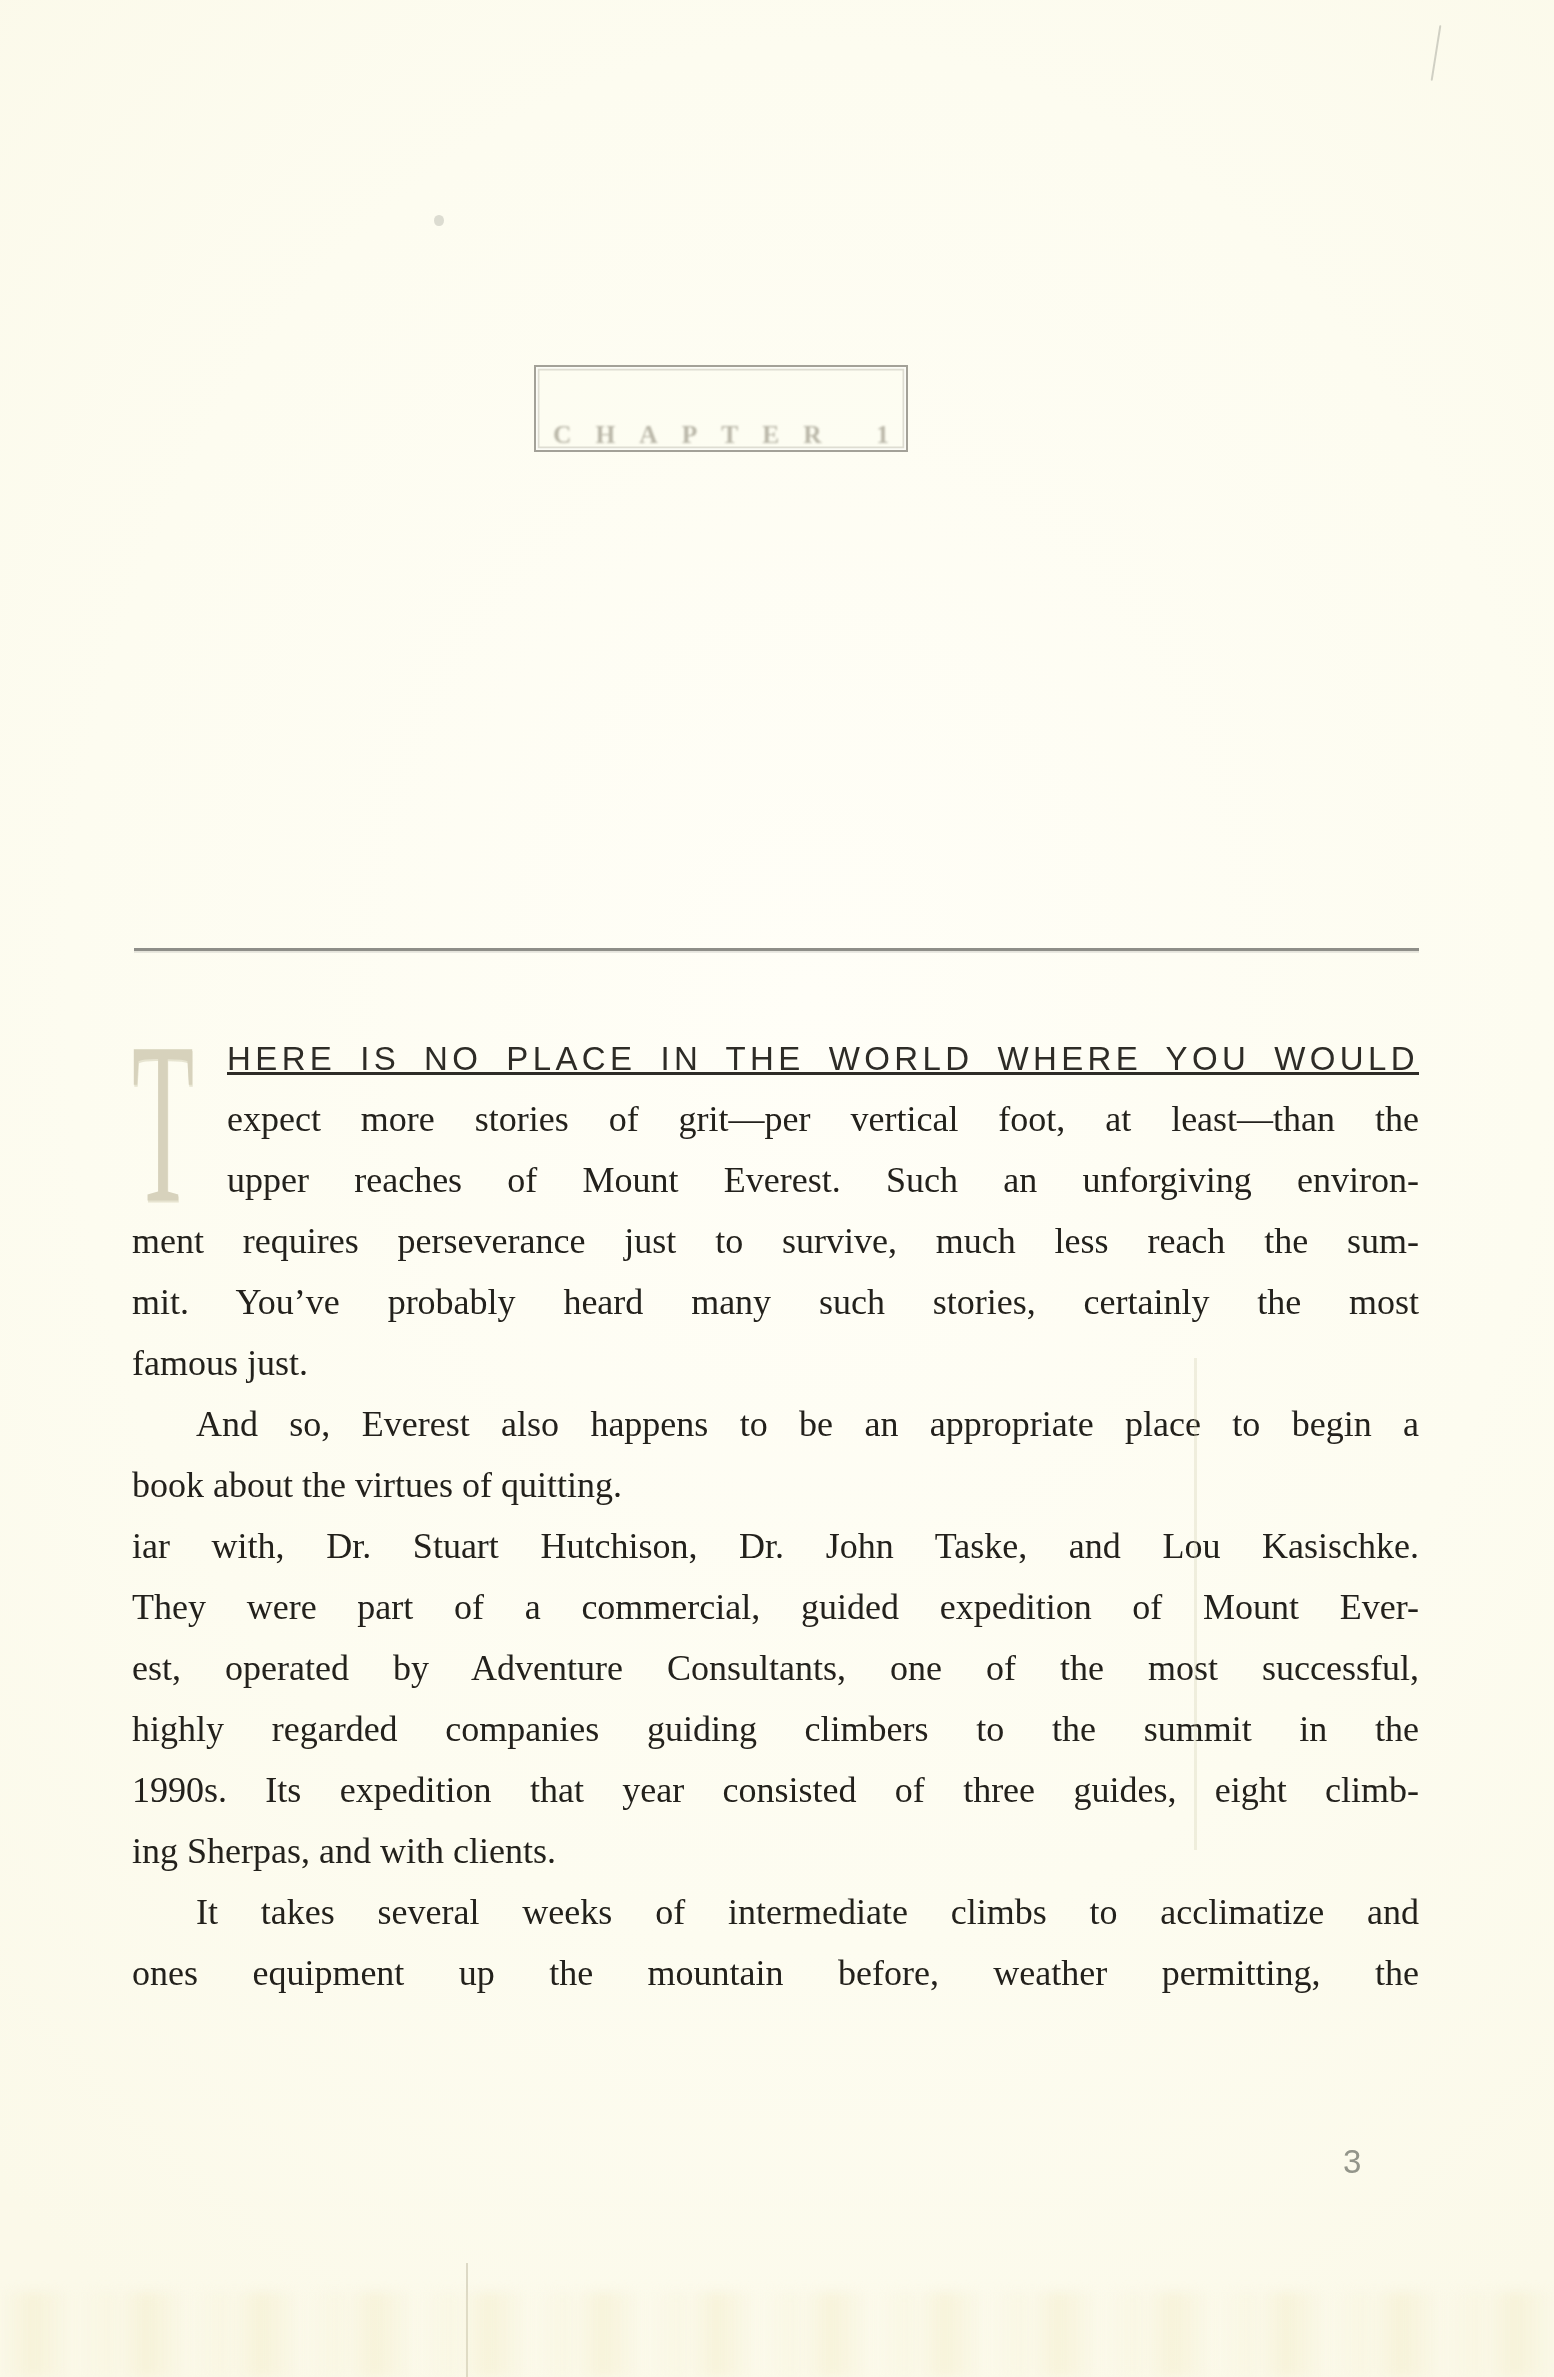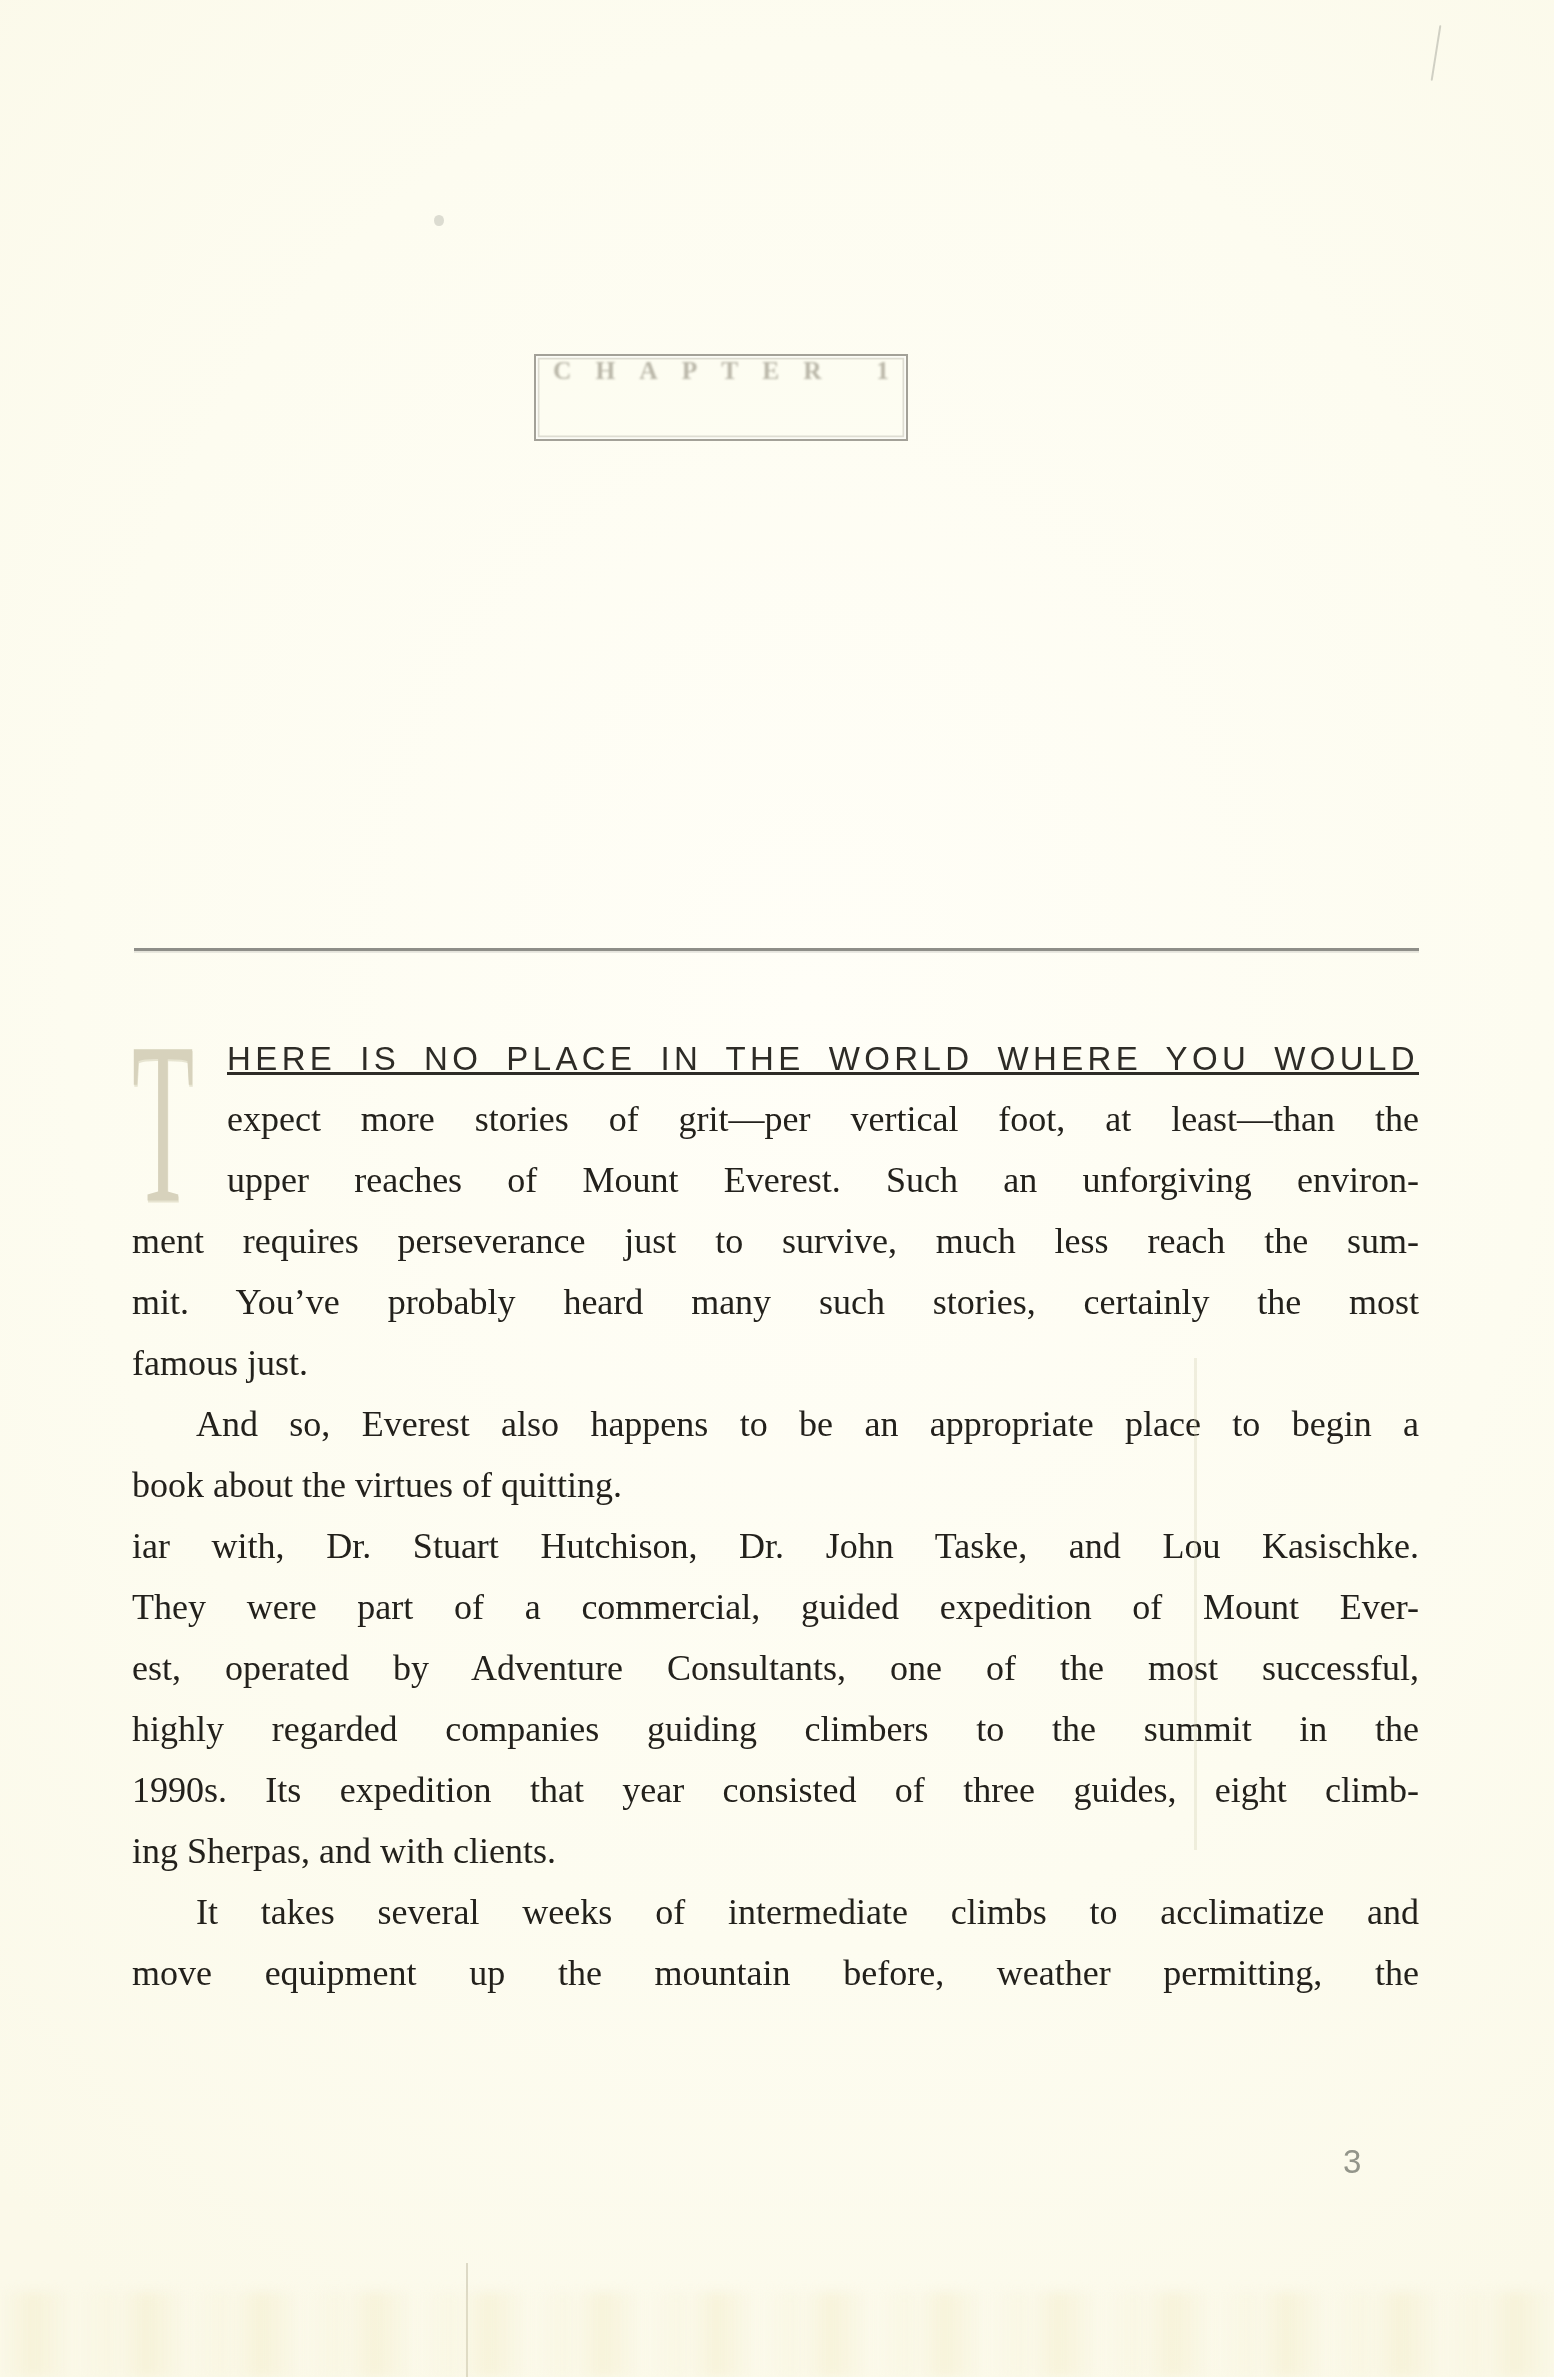--- a/index.html
+++ b/index.html
@@ -12,25 +12,25 @@
     position: relative;
     width: 1555px; height: 2377px;
     overflow: hidden;
     background:
       radial-gradient(ellipse 1230px 1582px at 52% 42%, #fffef7 0%, #fdfcf0 60%, #fbf9e9 100%);
   }
 
   
   .chapter-box {
     position: absolute;
-    left: 534px; top: 354px;
+    left: 534px; top: 365px;
     width: 370px; height: 83px;
     border: 2.6px solid #a3a198;
     box-shadow: inset 0 0 0 1.8px rgba(255,255,250,0.9), inset 0 0 0 3.5px rgba(163,161,152,0.35);
-    display: flex; align-items: flex-start; justify-content: center;
+    display: flex; align-items: flex-end; justify-content: center;
     background: rgba(253,252,240,0.4);
   }
   .chapter-label {
     font-family: "Liberation Serif", serif;
     font-size: 25.5px;
     font-weight: bold;
     letter-spacing: 24px;
     padding-left: 24px;
     color: #b2afa0;
     filter: blur(0.8px);
@@ -158,21 +158,21 @@
     <div class="line flush">famous just.</div>
     <div class="line ind">And so, Everest also happens to be an appropriate place to begin a</div>
     <div class="line flush">book about the virtues of quitting.</div>
     <div class="line">iar with, Dr. Stuart Hutchison, Dr. John Taske, and Lou Kasischke.</div>
     <div class="line">They were part of a commercial, guided expedition of Mount Ever-</div>
     <div class="line">est, operated by Adventure Consultants, one of the most successful,</div>
     <div class="line">highly regarded companies guiding climbers to the summit in the</div>
     <div class="line">1990s. Its expedition that year consisted of three guides, eight climb-</div>
     <div class="line flush">ing Sherpas, and with clients.</div>
     <div class="line ind">It takes several weeks of intermediate climbs to acclimatize and</div>
-    <div class="line">move equipment up the mountain before, weather permitting, the</div>
+    <div class="line">ones equipment up the mountain before, weather permitting, the</div>
   </div>
 
   <div class="page-number">3</div>
 
   <div class="artifact crease-bottom"></div>
   <div class="artifact crease-right"></div>
   <div class="artifact mark-top-right"></div>
   <div class="artifact speck"></div>
   <div class="artifact ghost-strip"></div>
 

